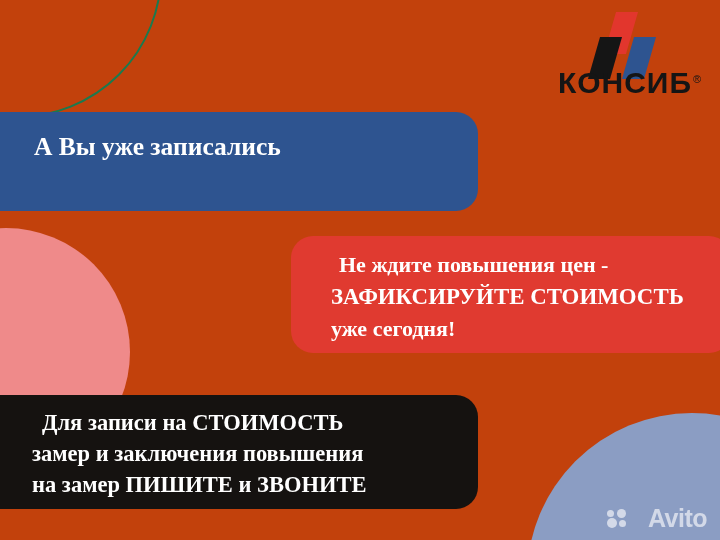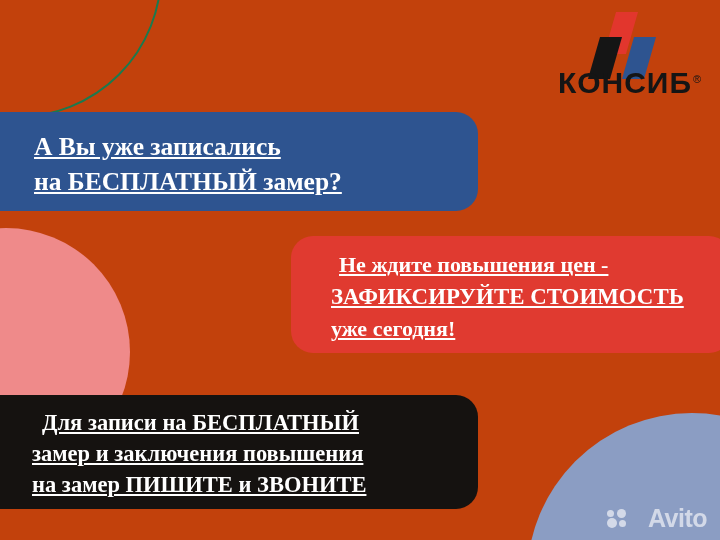--- a/index.html
+++ b/index.html
@@ -89,21 +89,21 @@
     color: #151515;
   }
 
   
   .msg-box {
     position: absolute;
     box-sizing: border-box;
     color: #ffffff;
     font-weight: bold;
   }
-  .msg-line { white-space: nowrap; text-decoration: underline; }
+  .msg-line { white-space: nowrap; }
 
   #box-blue {
     left: -30px;
     top: 112px;
     width: 508px;
     height: 99px;
     background: #2e5490;
     border-radius: 22px;
     padding: 17px 0 0 64px;
     font-size: 25.5px;
@@ -179,31 +179,30 @@
       <span class="logo-para" id="logo-para-blue"></span>
     </div>
     <div id="logo-wordmark">
       <span>КОНСИБ</span>
       <span id="logo-reg">®</span>
     </div>
   </div>
 
   <div class="msg-box" id="box-blue">
     <div class="msg-line">А Вы уже записались</div>
-    <div class="msg-line">на БЕСПЛАТНЫЙ замер?</div>
   </div>
 
   <div class="msg-box" id="box-red">
     <div class="msg-line indent">Не ждите повышения цен -</div>
     <div class="msg-line caps">ЗАФИКСИРУЙТЕ СТОИМОСТЬ</div>
     <div class="msg-line">уже сегодня!</div>
   </div>
 
   <div class="msg-box" id="box-black">
-    <div class="msg-line indent">Для записи на БЕСПЛАТНЫЙ</div>
+    <div class="msg-line indent">Для записи на СТОИМОСТЬ</div>
     <div class="msg-line">замер и заключения повышения</div>
     <div class="msg-line">на замер ПИШИТЕ и ЗВОНИТЕ</div>
   </div>
 
   <div id="avito-watermark">
     <span id="avito-dots">
       <i id="avito-dot-1"></i>
       <i id="avito-dot-2"></i>
       <i id="avito-dot-3"></i>
       <i id="avito-dot-4"></i>

